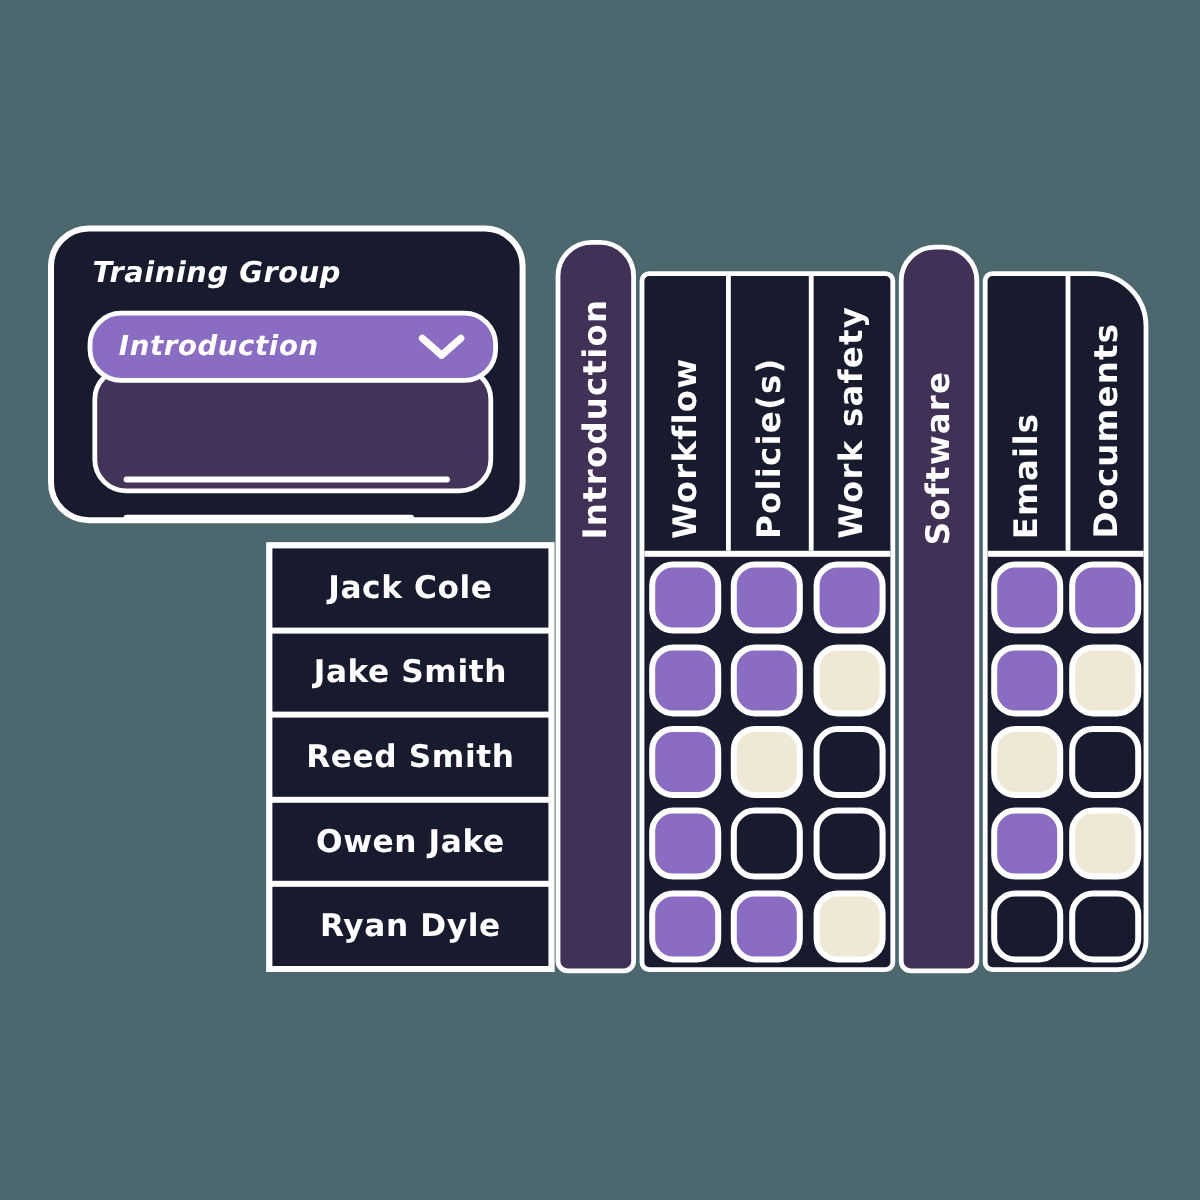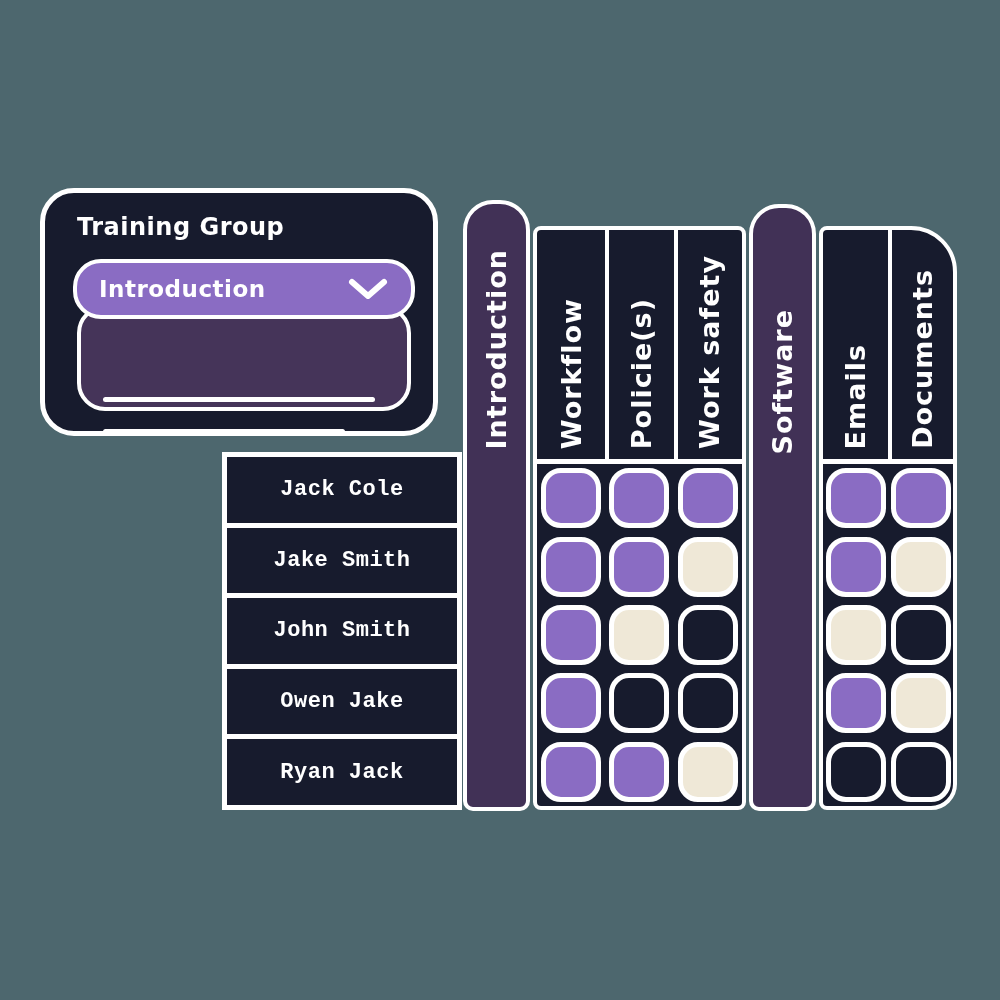--- a/index.html
+++ b/index.html
@@ -5,38 +5,38 @@
   :root{
     --bg:#4D676E; --navy:#171B2D; --purple:#8A6CC3;
     --pill:#413156; --panel:#453459; --cream:#EFE8D7;
   }
   *{margin:0;padding:0;box-sizing:border-box;}
   body{font-family:"DejaVu Sans", sans-serif;background:var(--bg);}
   .stage{position:relative;width:1000px;height:1000px;background:var(--bg);overflow:hidden;}
 
   
   .card{position:absolute;left:40px;top:188px;width:398px;height:248px;
-        background:var(--navy);border:5px solid #fff;border-radius:34px;}
+        background:var(--navy);border:5px solid #fff;border-radius:34px;font-style:italic;}
   .card-title{position:absolute;left:32px;top:20px;color:#fff;font-size:24px;font-weight:700;letter-spacing:.5px;}
   .dd-widget{position:absolute;left:28px;top:66px;width:342px;height:154px;}
   .dd-body{position:absolute;left:4px;right:4px;top:46px;bottom:2px;
            background:var(--panel);border:4px solid #fff;border-radius:28px;}
   .ph-line{position:absolute;height:5px;background:#fff;border-radius:3px;}
   .ph-line.l1{left:22px;top:88px;width:272px;}
   .ph-line.l2{left:22px;top:120px;width:242px;}
   .dd-pill{position:absolute;left:0;right:0;top:0;height:60px;background:var(--purple);
            border:4px solid #fff;border-radius:28px;display:flex;align-items:center;
            justify-content:space-between;padding:0 22px;cursor:pointer;}
   .dd-pill span{color:#fff;font-size:23px;font-weight:700;letter-spacing:.5px;}
 
   
   .names{position:absolute;left:222px;top:452px;width:240px;height:358px;
          background:#fff;border:5px solid #fff;display:grid;grid-template-rows:repeat(5,1fr);row-gap:5px;}
   .name-row{background:var(--navy);display:flex;align-items:center;justify-content:center;
-            color:#fff;font-size:22px;font-weight:700;letter-spacing:.5px;font-family:Liberation Mono, monospace;}
+            color:#fff;font-size:26px;font-weight:700;letter-spacing:.5px;}
 
   
   .gpill{position:absolute;width:67px;background:var(--pill);border:4px solid #fff;
          display:flex;justify-content:center;align-items:flex-end;cursor:pointer;}
   .gpill.intro{left:463px;top:200px;height:611px;border-radius:30px 30px 10px 10px;padding-bottom:357px;}
   .gpill.soft {left:749px;top:204px;height:607px;border-radius:30px 30px 10px 10px;padding-bottom:353px;}
   .vlabel{writing-mode:vertical-rl;transform:rotate(180deg);white-space:nowrap;
           color:#fff;font-size:27px;font-weight:700;letter-spacing:1px;}
 
   
@@ -75,23 +75,23 @@
         <svg width="42" height="24" viewBox="0 0 42 24">
           <path d="M5 5 L21 19 L37 5" fill="none" stroke="#ffffff" stroke-width="6" stroke-linecap="round" stroke-linejoin="round"></path>
         </svg>
       </div>
     </div>
   </section>
 
   <section class="names">
     <div class="name-row">Jack Cole</div>
     <div class="name-row">Jake Smith</div>
-    <div class="name-row">John Smith</div>
+    <div class="name-row">Reed Smith</div>
     <div class="name-row">Owen Jake</div>
-    <div class="name-row">Ryan Jack</div>
+    <div class="name-row">Ryan Dyle</div>
   </section>
 
   <section class="gpill intro">
     <span class="vlabel">Introduction</span>
   </section>
 
   <section class="panel p1">
     <div class="hdrs">
       <div class="hcell">
         <span class="vlabel">Workflow</span>

